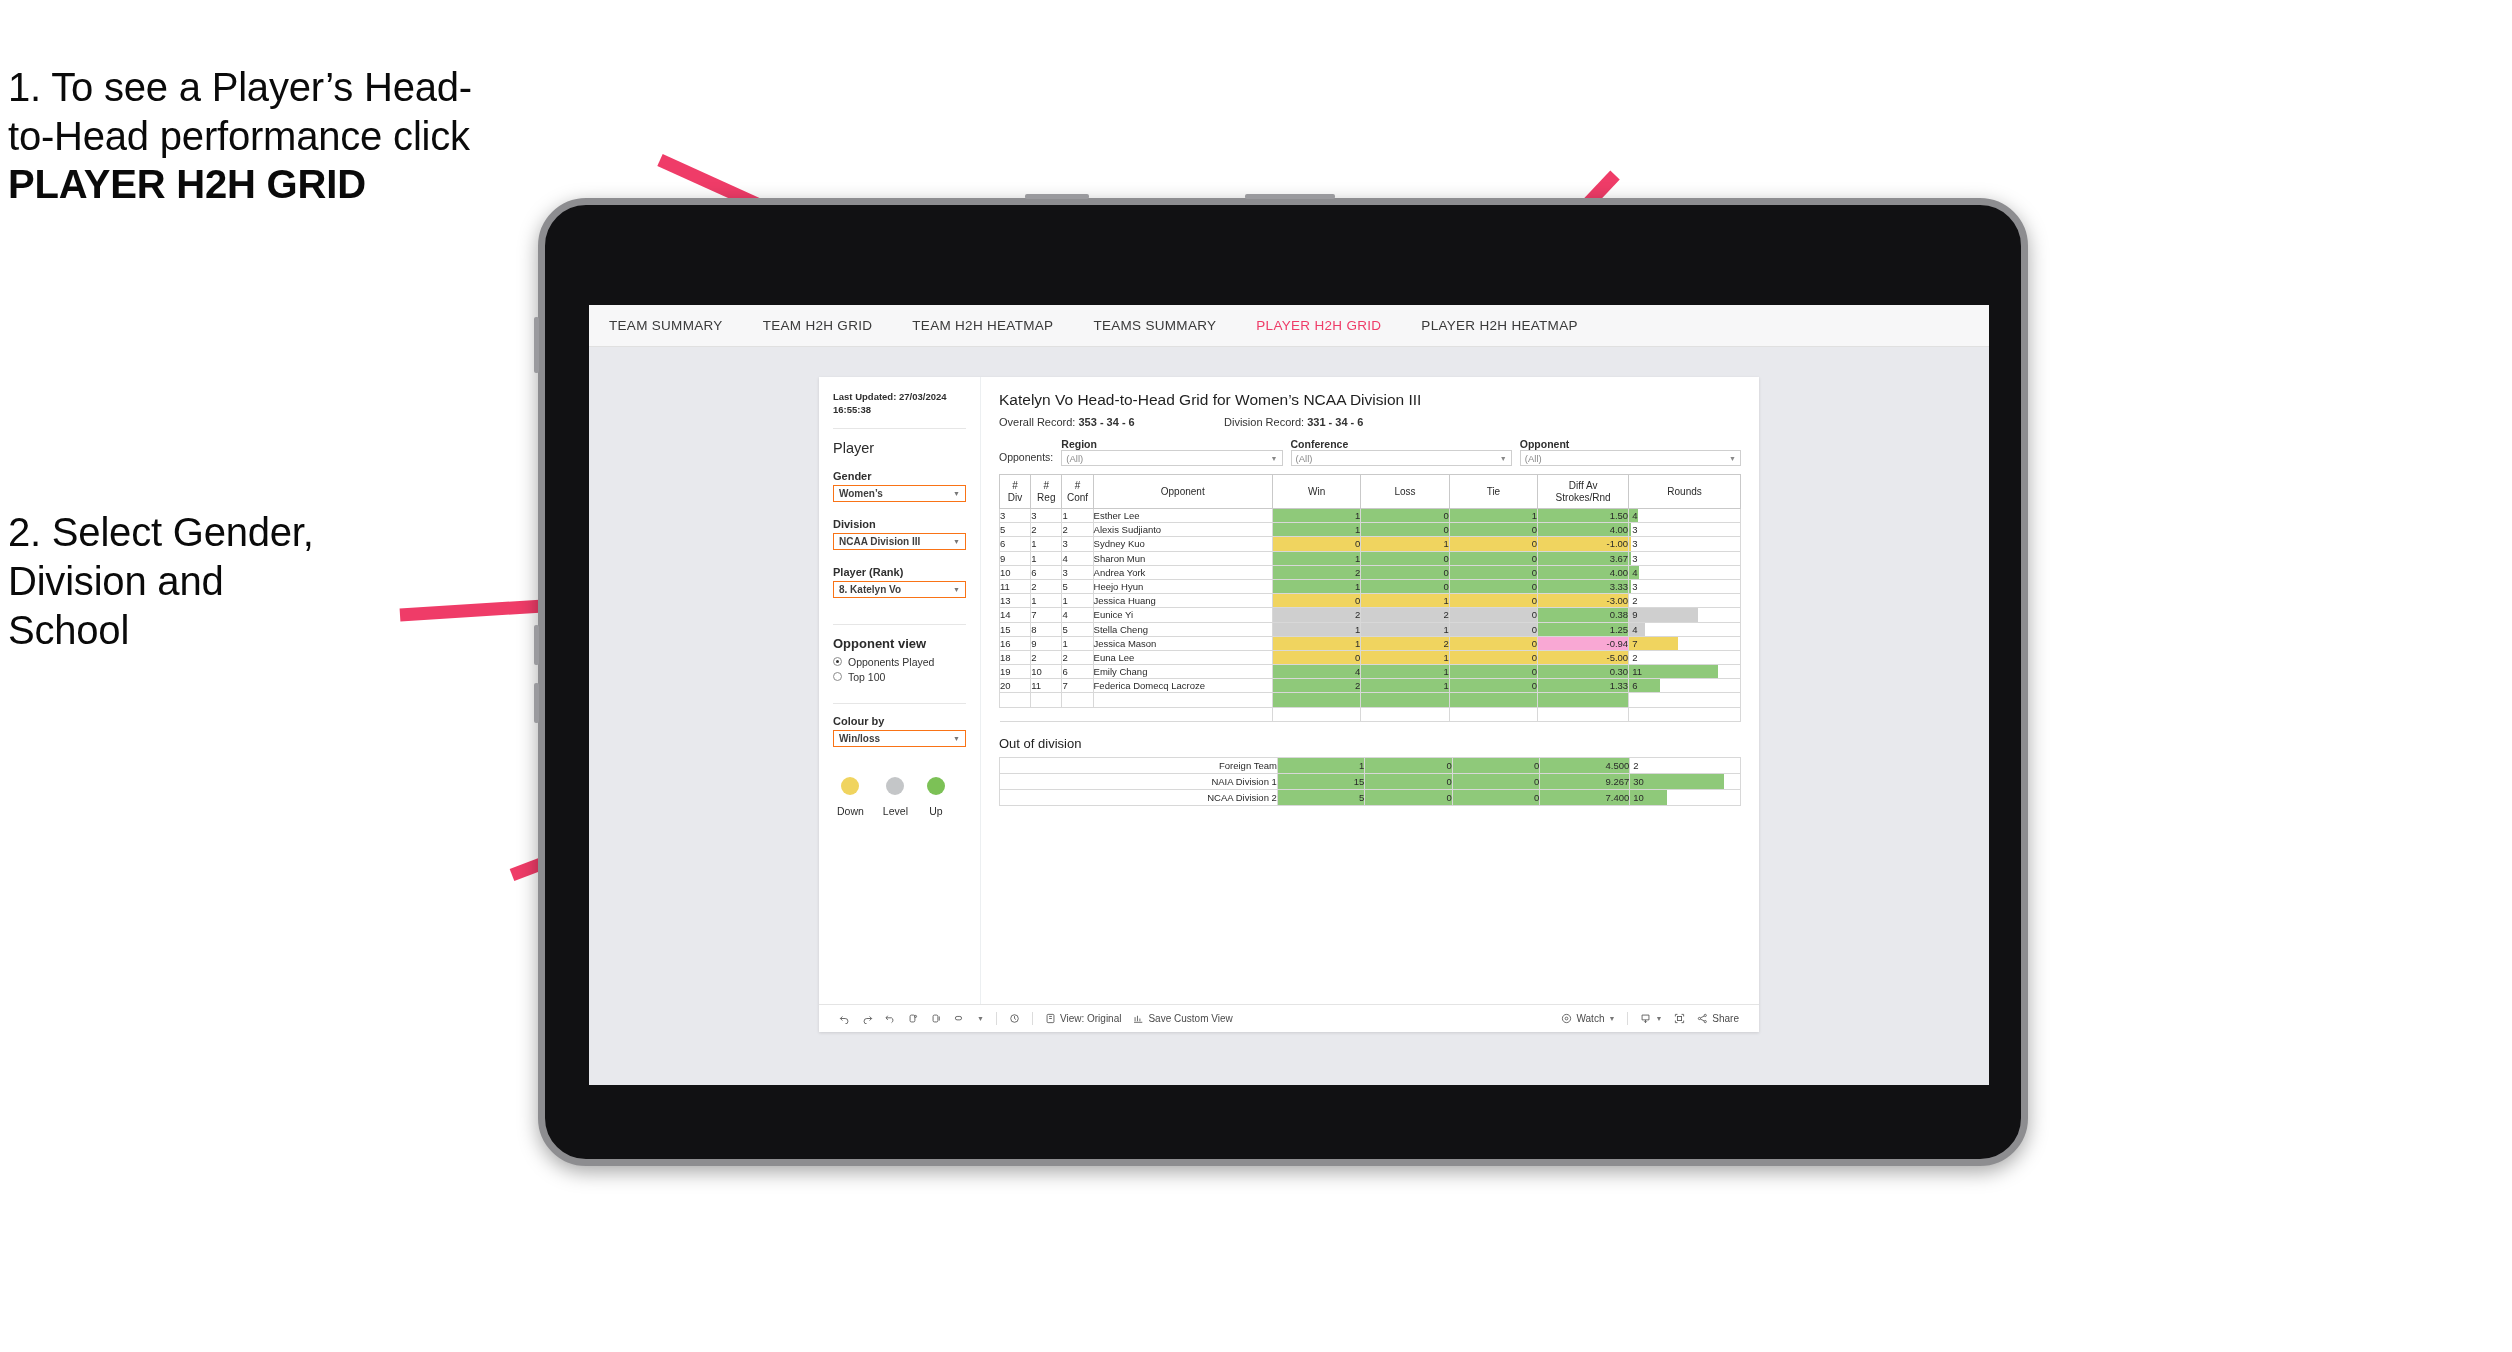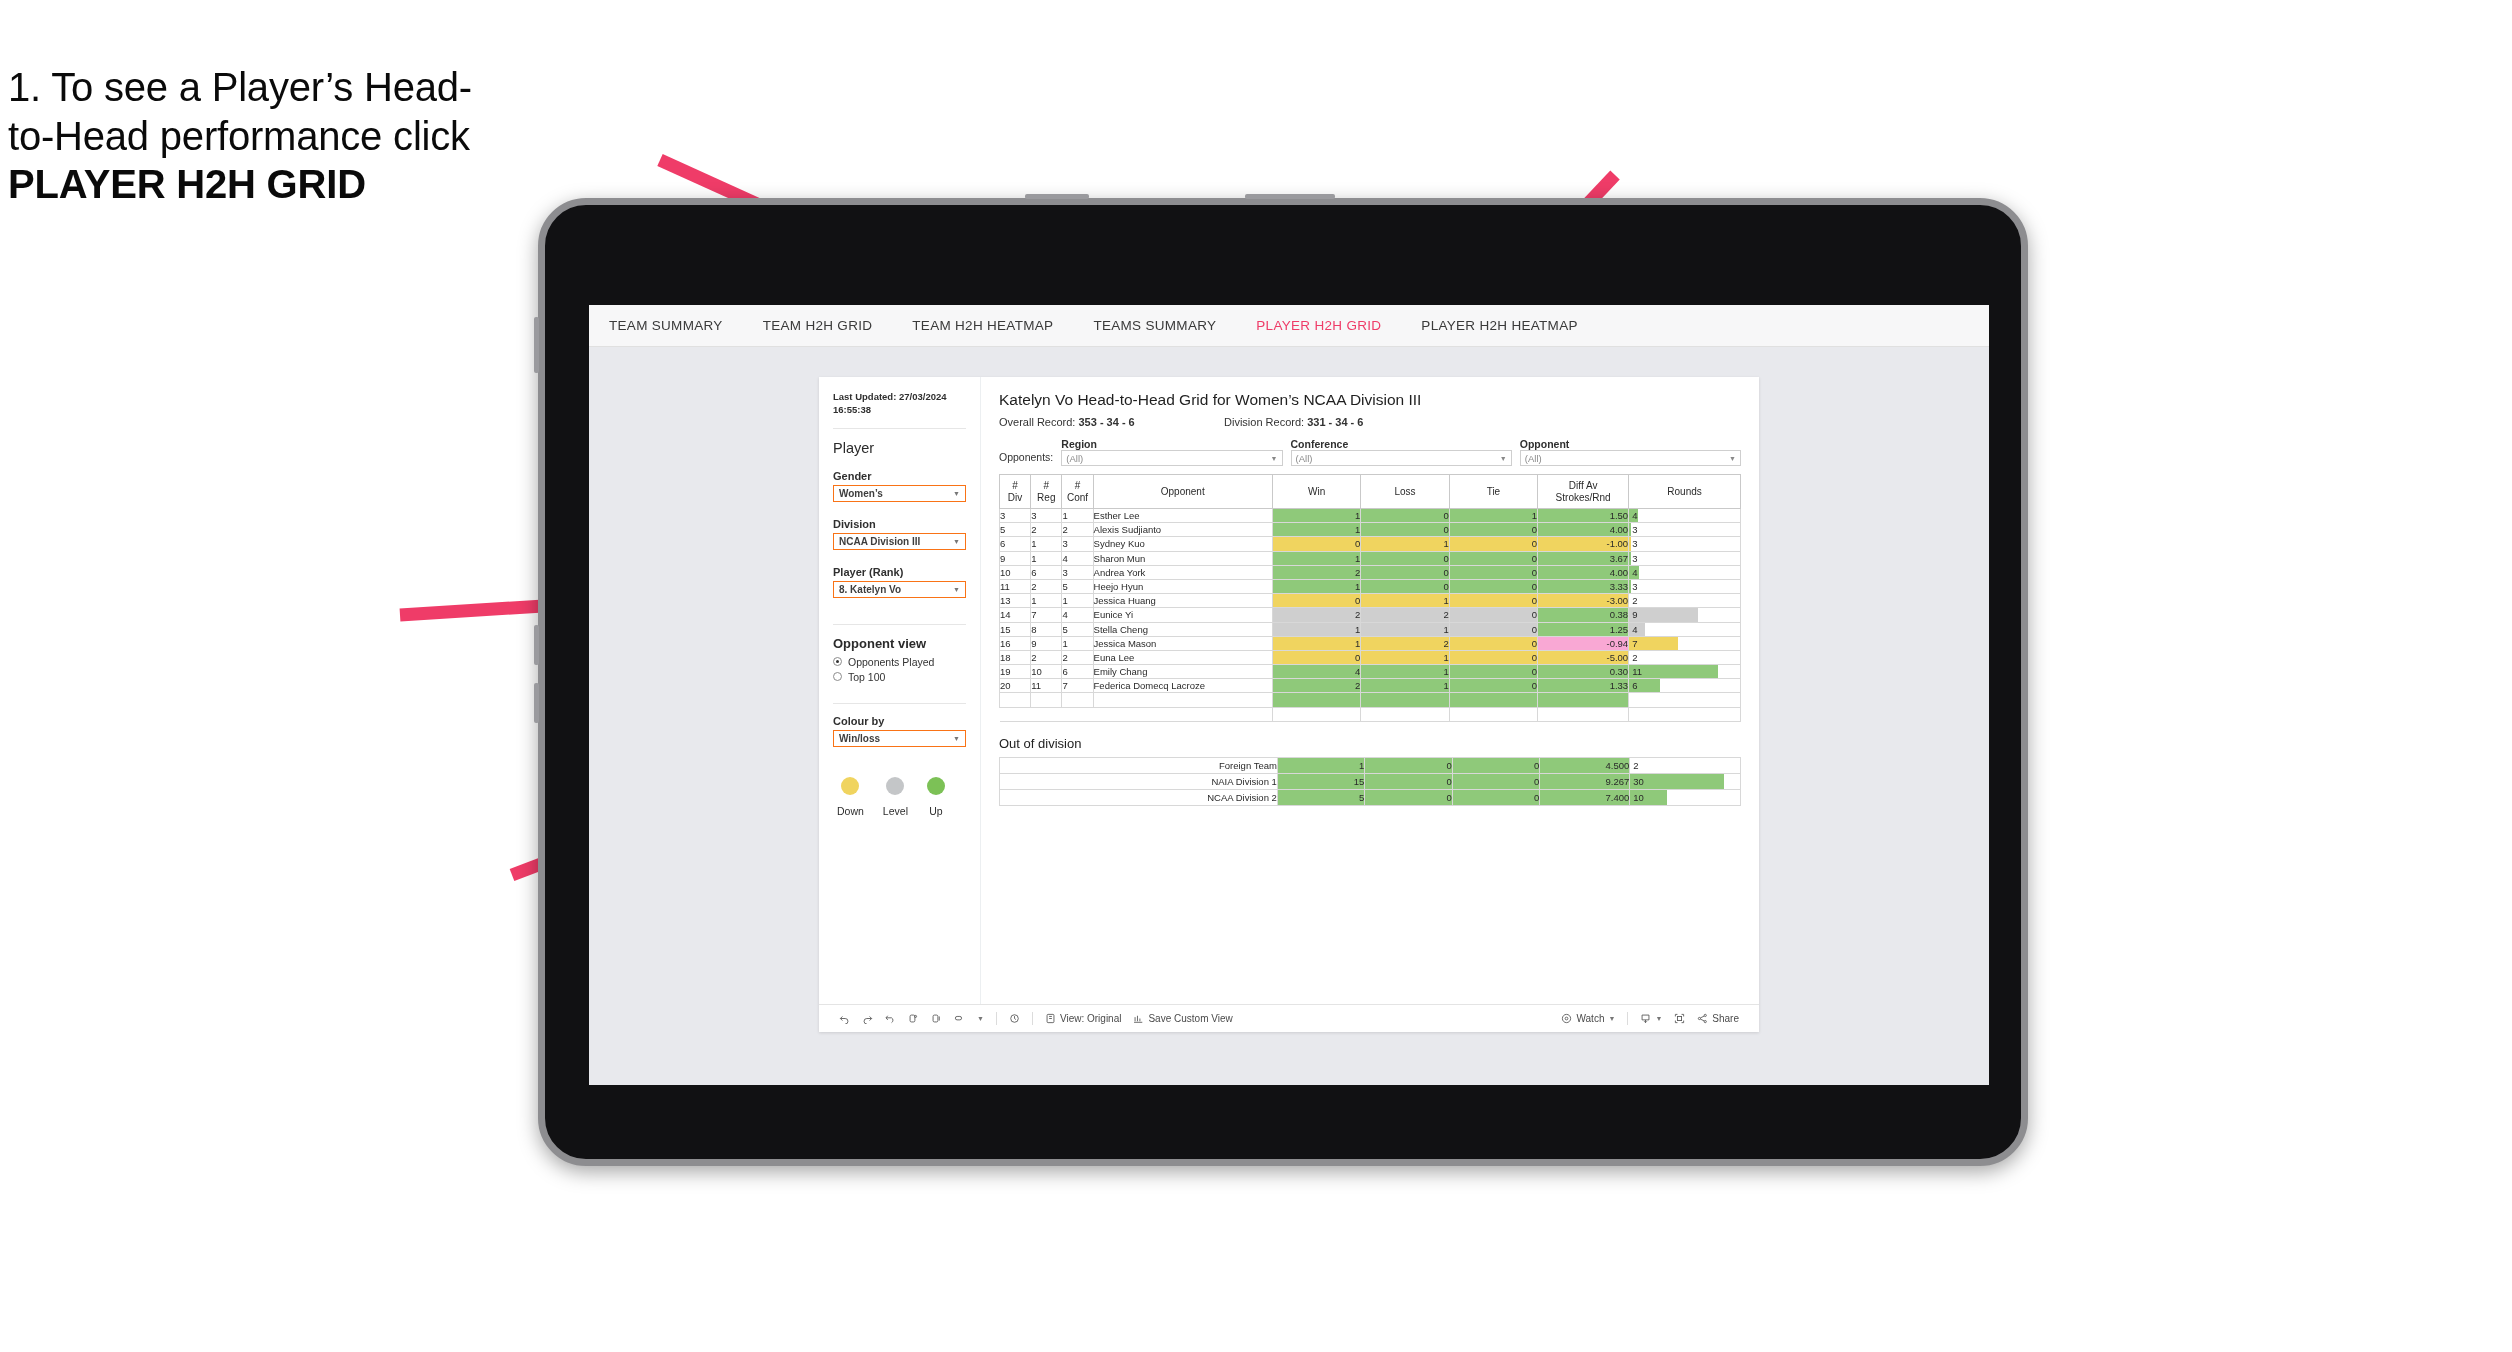--- a/index.html
+++ b/index.html
@@ -199,20 +199,23 @@
 <body>
 
 <div id="stage">
 
   <div class="annot" id="annot-1">
     <span>1. To see a Player’s Head-</span>
     <span>to-Head performance click</span>
     <span class="b">PLAYER H2H GRID</span>
   </div>
 
+  <div class="annot" id="annot-2">2. Select Gender,
+Division and
+School</div>
 
   <svg class="arrow-svg" viewBox="0 0 2512 1352">
     <defs>
       <marker id="ah" markerWidth="7" markerHeight="7" refX="2.2" refY="3.5" orient="auto">
         <path d="M0,0 L7,3.5 L0,7 Z" fill="#ef3c68"></path>
       </marker>
     </defs>
 
     <line x1="660" y1="160" x2="1083" y2="352" stroke="#ef3c68" stroke-width="13" marker-end="url(#ah)"></line>
 

